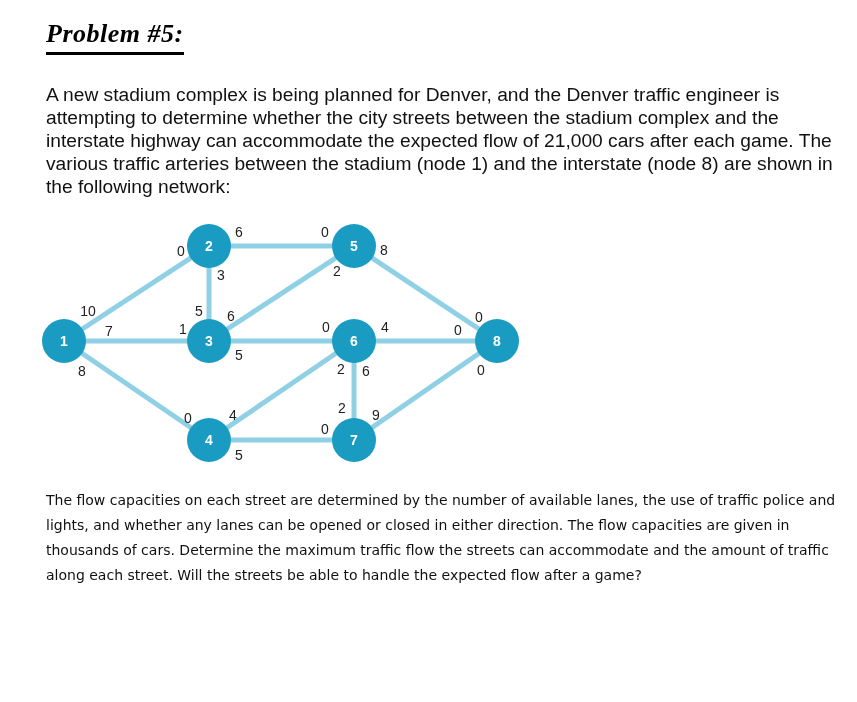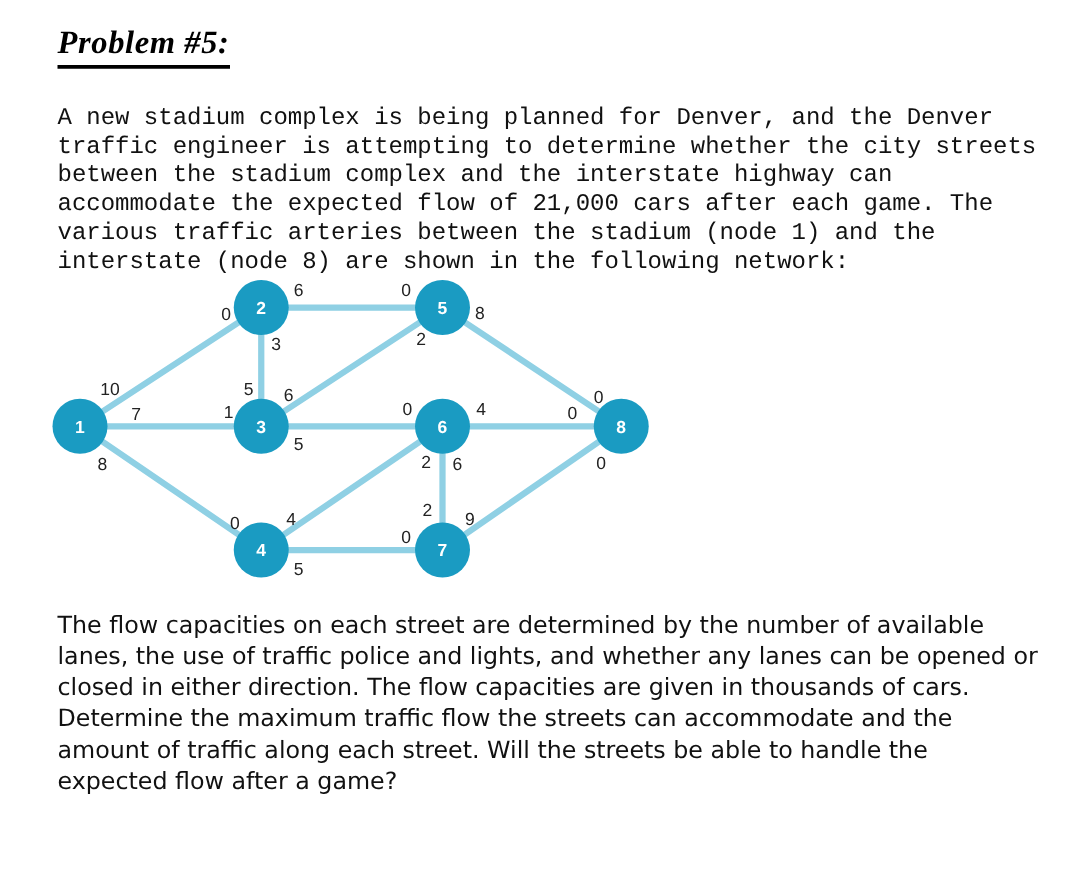--- a/index.html
+++ b/index.html
@@ -25,21 +25,21 @@
       line-height: 32px;
       letter-spacing: 0.5px;
       padding-bottom: 2px;
       border-bottom: 3px solid #000;
     }
     .intro {
       position: absolute;
       left: 46px;
       top: 83px;
       width: 790px;
-      font-family: Liberation Mono, monospace;
+      font-family: Liberation Sans, sans-serif;
       font-size: 19.2px;
       line-height: 23px;
       color: #111;
     }
     .diagram {
       position: absolute;
       left: 0;
       top: 0;
     }
     .edge {
@@ -64,21 +64,21 @@
       font-size: 14px;
       text-anchor: middle;
       dominant-baseline: central;
     }
     .body-text {
       position: absolute;
       left: 46px;
       top: 488px;
       width: 790px;
       font-family: "DejaVu Sans", sans-serif;
-      font-size: 19px;
+      font-size: 14px;
       line-height: 25px;
       color: #111;
     }
   </style>
 </head>
 <body>
 
 <div class="title">Problem #5:</div>
 
 <div class="intro">A new stadium complex is being planned for Denver, and the Denver traffic engineer is attempting to determine whether the city streets between the stadium complex and the interstate highway can accommodate the expected flow of 21,000 cars after each game. The various traffic arteries between the stadium (node 1) and the interstate (node 8) are shown in the following network:</div>

